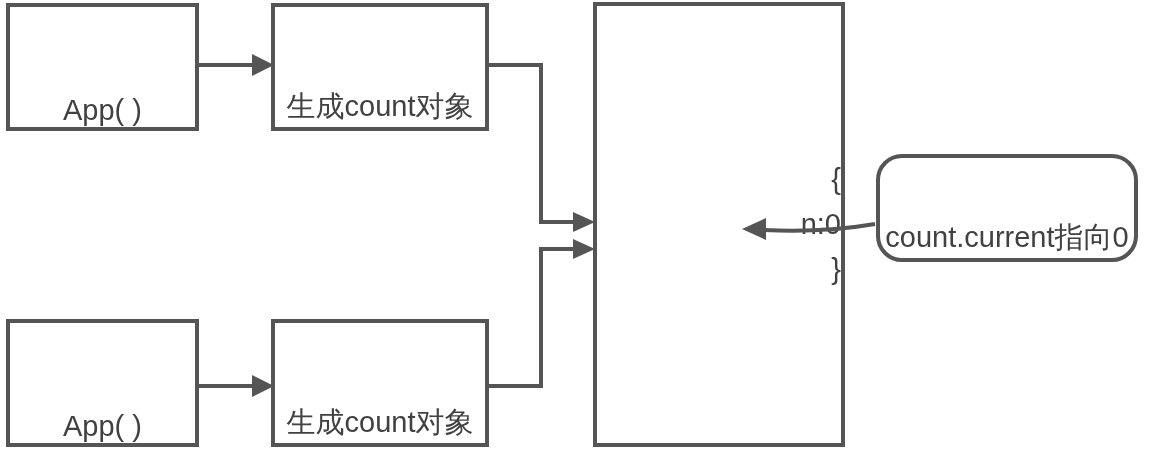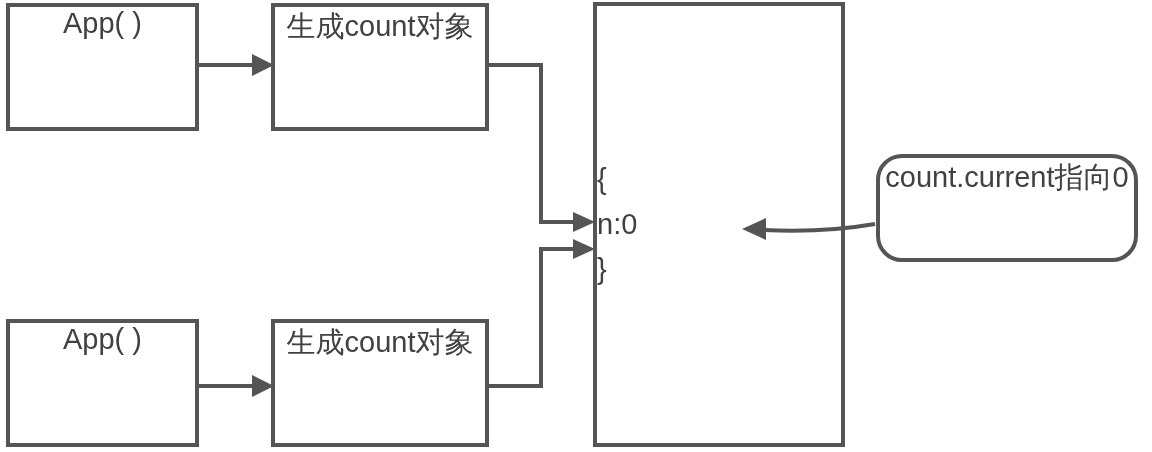--- a/index.html
+++ b/index.html
@@ -10,21 +10,21 @@
     background: #ffffff;
     font-family: "Liberation Sans", "DejaVu Sans", sans-serif;
     overflow: hidden;
   }
   .node {
     position: absolute;
     box-sizing: border-box;
     border: 4px solid #555555;
     background: #ffffff;
     display: flex;
-    align-items: flex-start;
+    align-items: flex-end;
     justify-content: center;
     color: #414141;
     font-size: 29px;
     white-space: nowrap;
   }
   .node.rounded { border-radius: 26px; }
   #node-app-top    { left: 6px;   top: 3px;   width: 193px; height: 128px; }
   #node-gen-top    { left: 271px; top: 3px;   width: 218px; height: 128px; }
   #node-app-bottom { left: 6px;   top: 319px; width: 193px; height: 128px; }
   #node-gen-bottom { left: 271px; top: 319px; width: 218px; height: 128px; }

